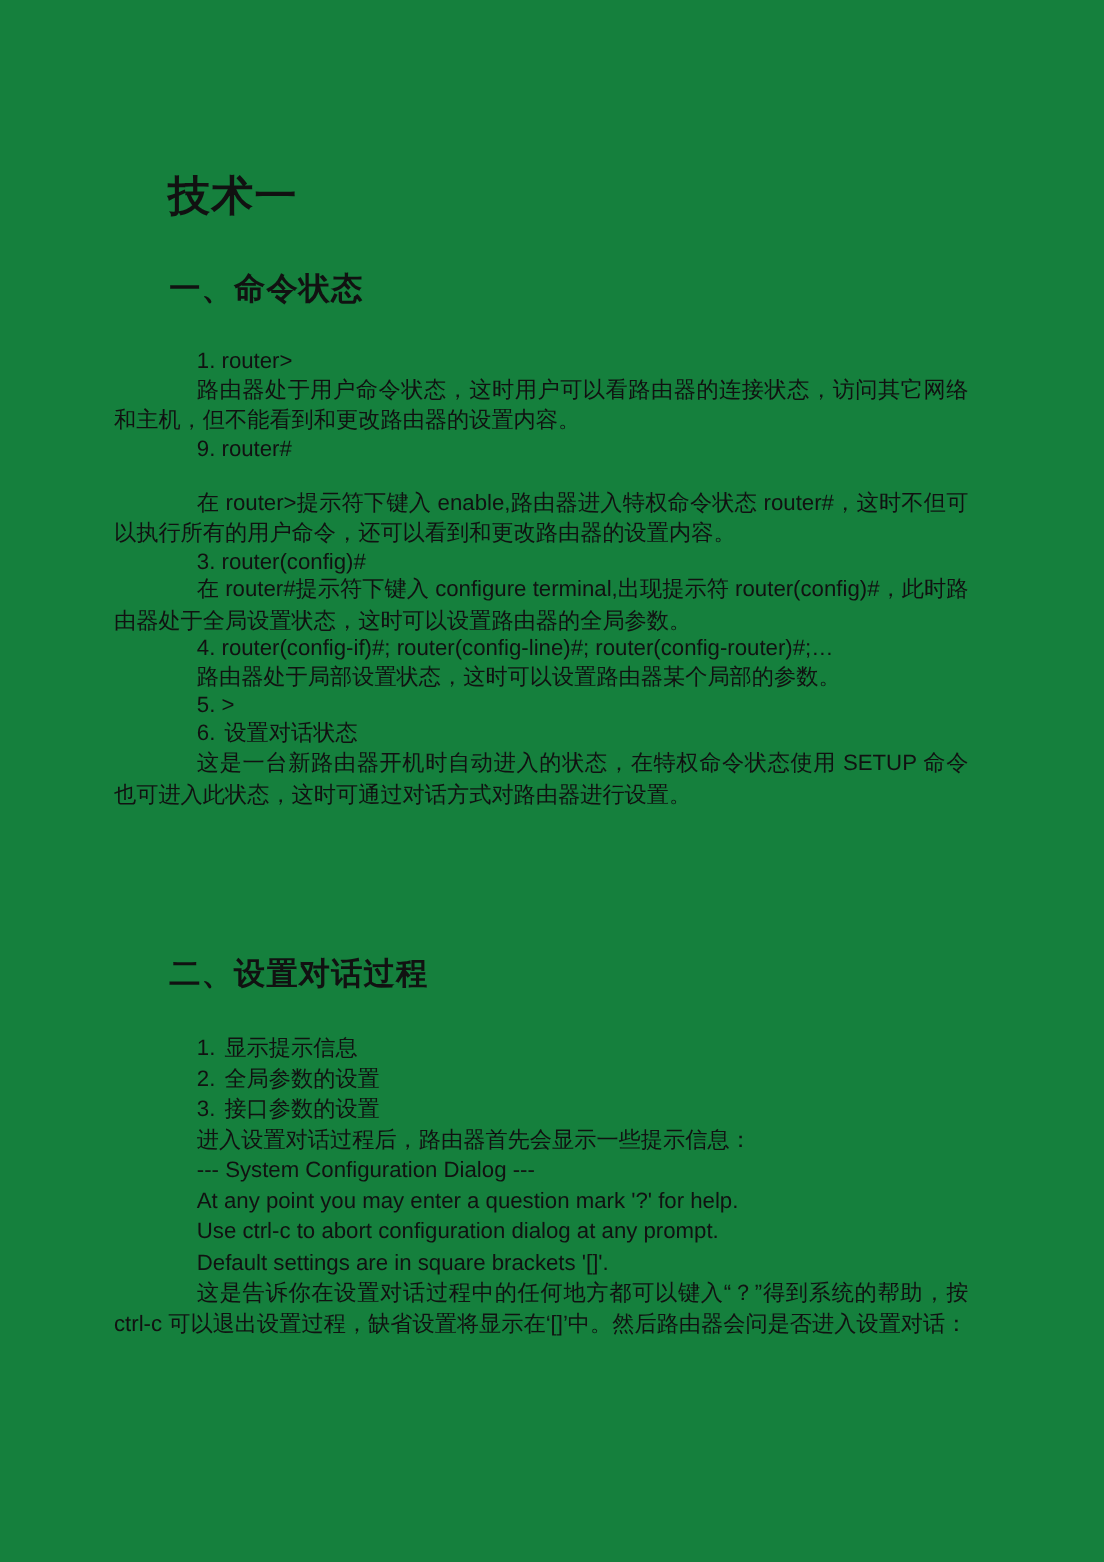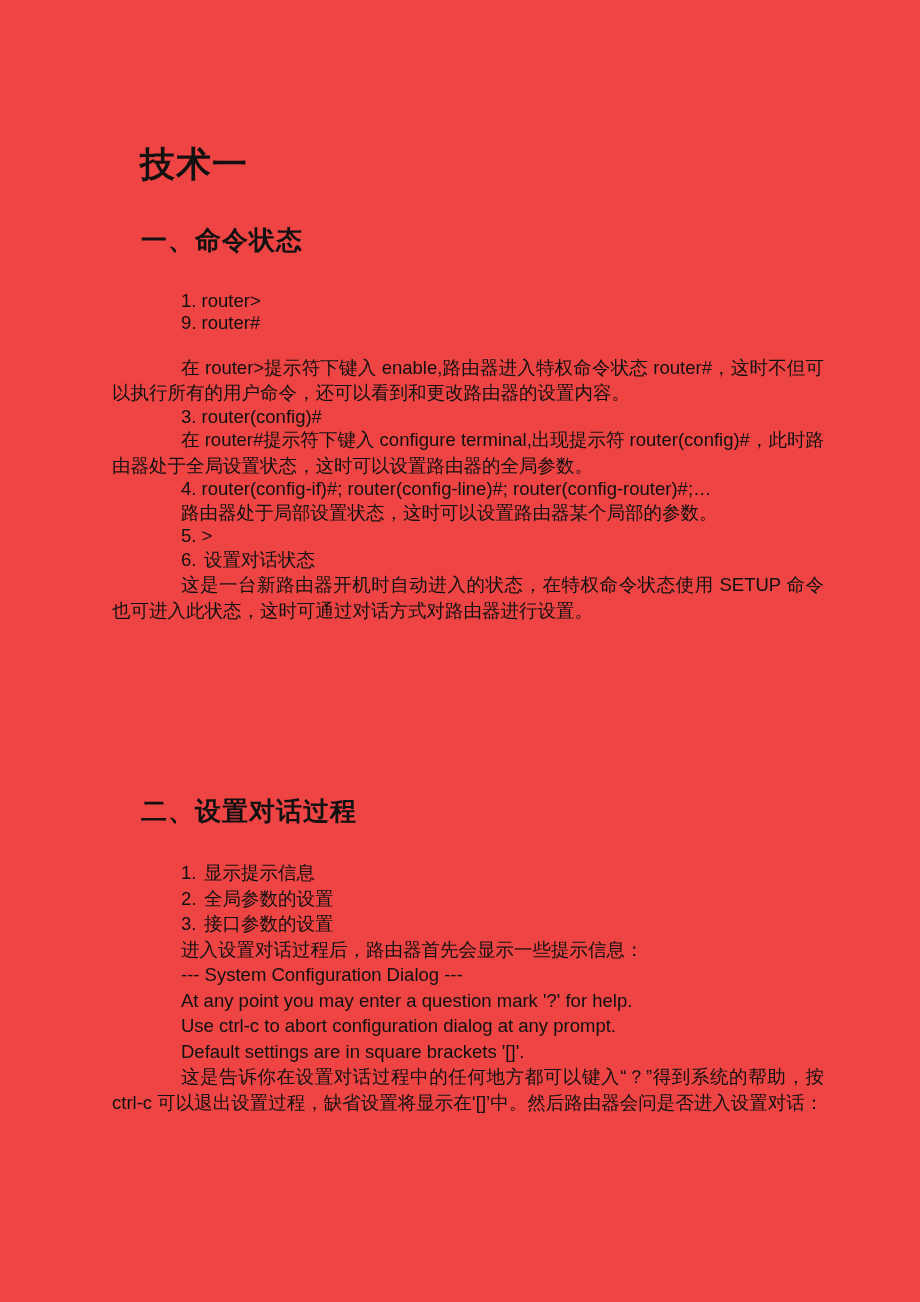--- a/index.html
+++ b/index.html
@@ -1,20 +1,20 @@
 <!DOCTYPE html>
 <html><head>
 <meta charset="utf-8">
 <style>
   html, body { margin: 0; padding: 0; background: #ffffff; }
   .page {
     position: relative;
     width: 920px;
     height: 1302px;
-    background: #ef4444;
+    background: #15803d;
     color: #111111;
     font-family: "Liberation Sans", sans-serif;
     overflow: hidden;
   }
   .doc-title {
     position: absolute;
     left: 140px;
     top: 143px;
     font-size: 35px;
     font-weight: bold;
@@ -28,21 +28,21 @@
     font-size: 26px;
     font-weight: bold;
     line-height: 32px;
     letter-spacing: 1px;
     white-space: nowrap;
   }
   .sec-heading.h-one { top: 224px; text-align: right; }
   .sec-heading.h-two { top: 795px; }
   .body-block {
     position: absolute;
-    left: 112px;
+    left: 95px;
     width: 712px;
   }
   .sec-one { top: 290px; }
   .sec-two { top: 860px; }
   .para {
     margin: 0;
     padding: 0;
     font-size: 18.5px;
     line-height: 25.5px;
     text-indent: 69px;
@@ -61,20 +61,21 @@
 <body>
 
 <div class="page">
 
   <div class="doc-title">技术一</div>
 
   <div class="sec-heading h-one">一、命令状态</div>
 
   <div class="body-block sec-one">
     <p class="para lat">1. router&gt;</p>
+    <p class="para">路由器处于用户命令状态，这时用户可以看路由器的连接状态，访问其它网络和主机，但不能看到和更改路由器的设置内容。</p>
     <p class="para lat">9. router#</p>
     <div class="blank-line"></div>
     <p class="para">在 router&gt;提示符下键入 enable,路由器进入特权命令状态 router#，这时不但可以执行所有的用户命令，还可以看到和更改路由器的设置内容。</p>
     <p class="para lat">3. router(config)#</p>
     <p class="para">在 router#提示符下键入 configure terminal,出现提示符 router(config)#，此时路由器处于全局设置状态，这时可以设置路由器的全局参数。</p>
     <p class="para lat">4. router(config-if)#; router(config-line)#; router(config-router)#;…</p>
     <p class="para">路由器处于局部设置状态，这时可以设置路由器某个局部的参数。</p>
     <p class="para lat">5. &gt;</p>
     <p class="para"><span class="num">6.</span><span>设置对话状态</span></p>
     <p class="para">这是一台新路由器开机时自动进入的状态，在特权命令状态使用 SETUP 命令也可进入此状态，这时可通过对话方式对路由器进行设置。</p>

